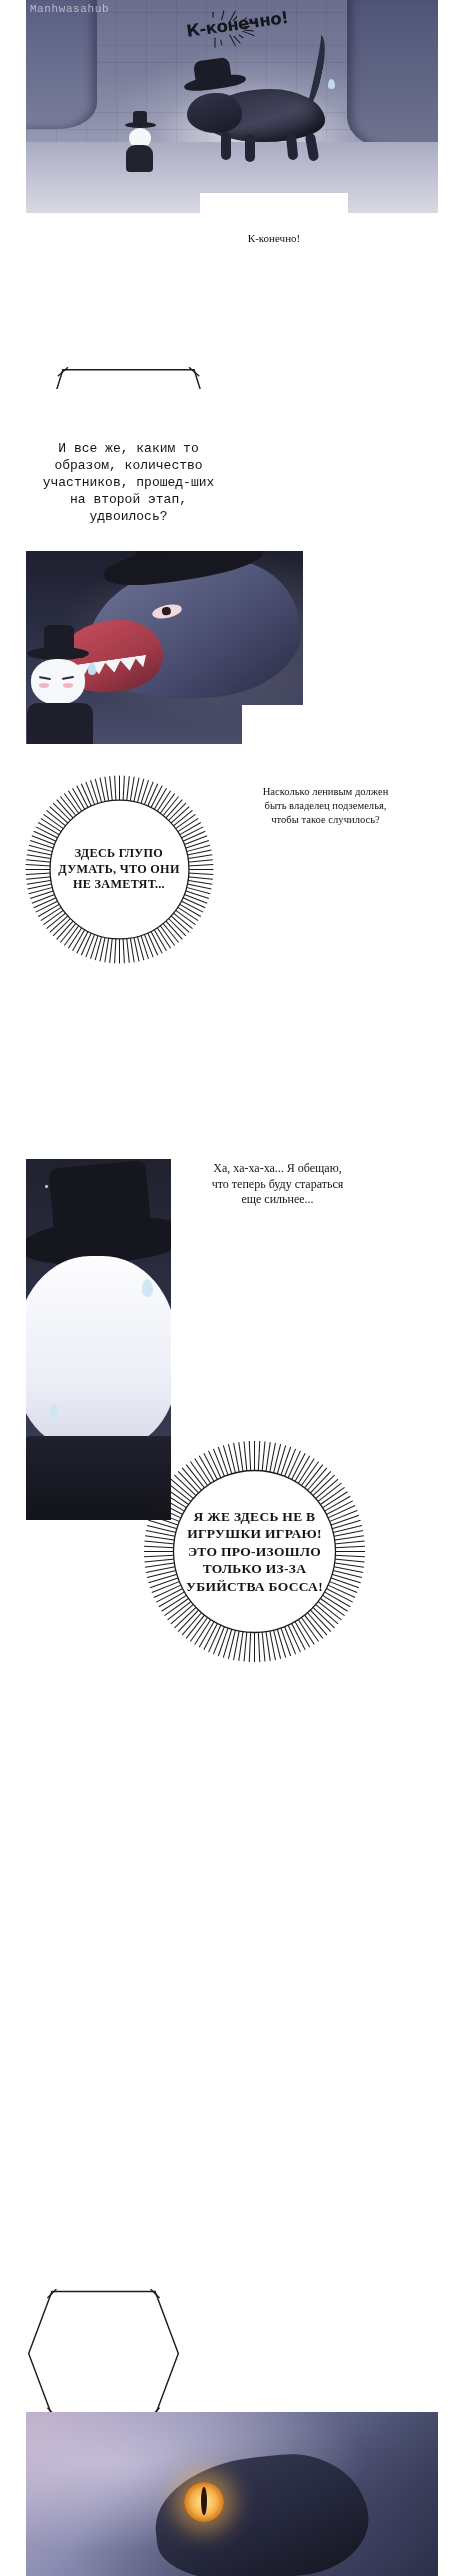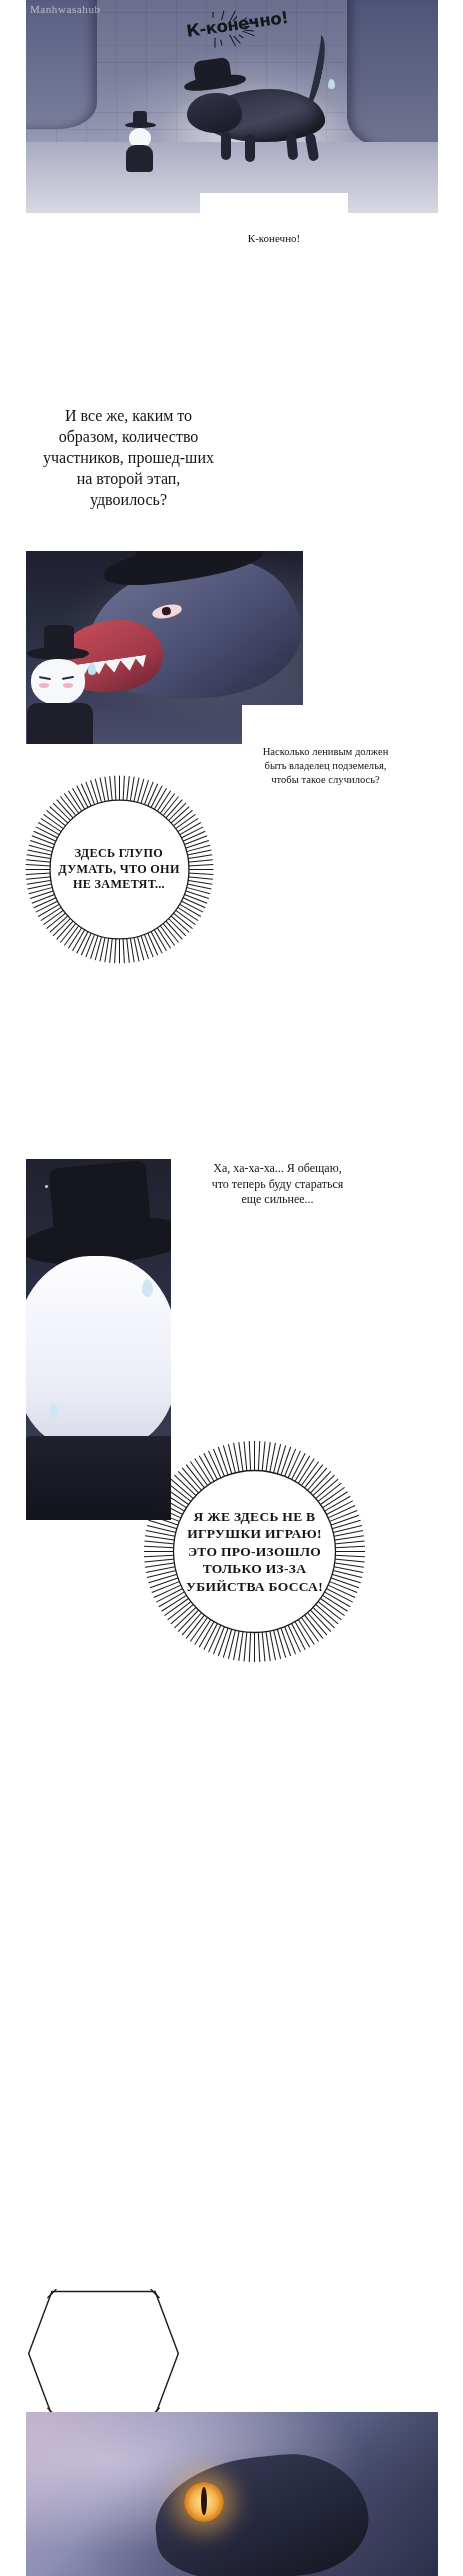--- a/index.html
+++ b/index.html
@@ -118,21 +118,21 @@
     position:absolute;display:block;background:#111;border-radius:1.3px;
   }
   .sfx-text{
     position:absolute;left:160px;top:14px;
     font-family:"DejaVu Sans", sans-serif;
     font-weight:bold;font-size:16.7px;color:#16161d;
     transform:rotate(-8deg);letter-spacing:-0.6px;
   }
   .wm{
     position:absolute;left:3.9px;top:2.6px;
-    font-family:Liberation Serif, serif;
+    font-family:Liberation Mono, monospace;
     font-size:11px;color:rgba(255,255,255,.55);letter-spacing:0.6px;
   }
 
   
   .p2{
     left:26px;top:551px;width:277px;height:193px;
     background:linear-gradient(180deg,#1e2030 0%,#2b2d42 40%,#4a4d6b 100%);
   }
   .p2 .mist{
     position:absolute;inset:0;
@@ -351,21 +351,21 @@
     <svg width="193" height="187" viewBox="0 0 300 290">
       <polygon points="48,4 252,4 296,145 252,286 48,286 4,145" fill="#ffffff" stroke="#1b1b1b" stroke-width="2.2"></polygon>
       <g stroke="#1b1b1b" stroke-width="2">
         <line x1="40" y1="14" x2="56" y2="0"></line>
         <line x1="244" y1="0" x2="260" y2="14"></line>
         <line x1="244" y1="288" x2="260" y2="274"></line>
         <line x1="40" y1="274" x2="56" y2="288"></line>
       </g>
     </svg>
   </div>
-  <div class="hex" style="left:32px;top:364px;width:193px;height:187px;font-size:16px;">
+  <div class="hex" style="left:32px;top:389px;width:193px;height:187px;font-size:13px;font-family:Liberation Mono, monospace;">
     <span class="txt">И все же, каким то образом, количество участников, прошед-ших на второй этап, удвоилось?</span>
   </div>
 
   <div class="panel p2">
     <div class="mist"></div>
     <div class="bighead"></div>
     <div class="bighat"></div>
     <div class="muzzle"></div>
     <div class="teeth"></div>
     <div class="eye"></div>
@@ -385,21 +385,21 @@
     <svg width="167" height="122" viewBox="0 0 260 190">
       <polygon points="40,4 220,4 256,95 220,186 40,186 4,95" fill="#ffffff" stroke="#1b1b1b" stroke-width="2.2"></polygon>
       <g stroke="#1b1b1b" stroke-width="2">
         <line x1="33" y1="14" x2="47" y2="0"></line>
         <line x1="213" y1="0" x2="227" y2="14"></line>
         <line x1="213" y1="188" x2="227" y2="174"></line>
         <line x1="33" y1="174" x2="47" y2="188"></line>
       </g>
     </svg>
   </div>
-  <div class="hex" style="left:242px;top:705px;width:167px;height:122px;font-size:10.6px;">
+  <div class="hex" style="left:242px;top:705px;width:167px;height:122px;font-size:10.6px;align-items:flex-end;">
     <span class="txt">Насколько ленивым должен быть владелец подземелья, чтобы такое случилось?</span>
   </div>
 
   <div class="spiky" style="left:22.5px;top:773px;width:193px;height:193px;">
     <svg width="193" height="193" viewBox="0 0 300 300">
       <g id="spikes1">
           <line x1="256.0" y1="150.0" x2="296.0" y2="150.0" stroke="#1b1b1b" stroke-width="1.6"></line>
           <line x1="255.9" y1="155.5" x2="295.8" y2="157.6" stroke="#1b1b1b" stroke-width="1.6"></line>
           <line x1="255.4" y1="161.1" x2="295.2" y2="165.3" stroke="#1b1b1b" stroke-width="1.6"></line>
           <line x1="254.7" y1="166.6" x2="294.2" y2="172.8" stroke="#1b1b1b" stroke-width="1.6"></line>

